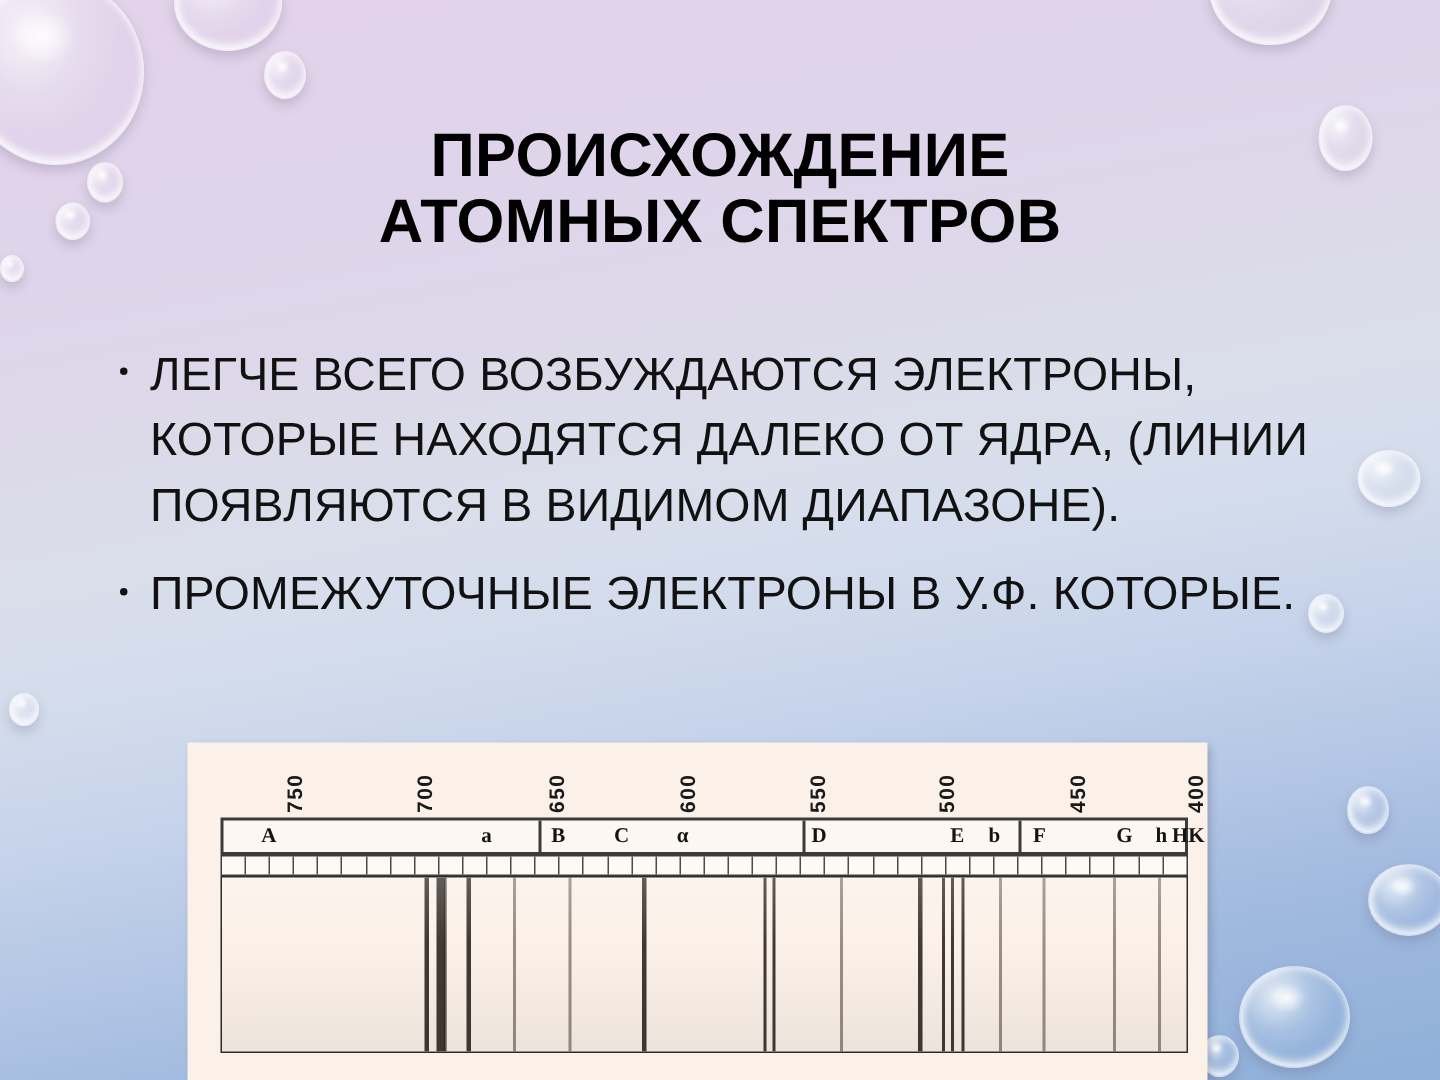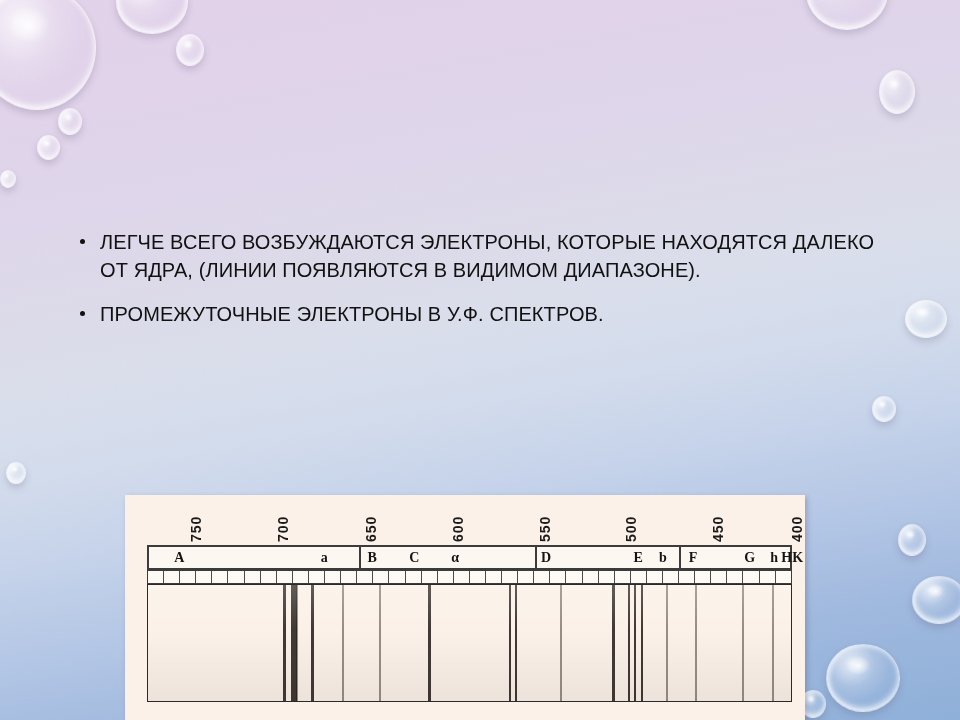--- a/index.html
+++ b/index.html
@@ -45,21 +45,21 @@
     position:absolute;left:60px;top:82px;width:840px;
     text-align:center;color:#000;
     font-weight:bold;font-size:41px;line-height:1.07;
     letter-spacing:.2px;
   }
   #title .l2{display:block;}
   
   #bullets{position:absolute;left:72px;top:228px;width:810px;}
   .bullet{
     position:relative;padding-left:28px;
-    color:#111;font-size:20px;line-height:1.40;
+    color:#111;font-size:31px;line-height:1.40;
     margin-bottom:16px;letter-spacing:.1px;
   }
   .bullet .dot{
     position:absolute;left:8px;top:.56em;width:5px;height:5px;
     border-radius:50%;background:#111;
   }
   .b2{margin-bottom:18px;}
   .b3{margin-bottom:0;}
   
   #figure{
@@ -149,29 +149,33 @@
   <div class="drop" style="left:806px;top:-46px;width:80px;height:74px;"></div>
   <div class="drop" style="left:879px;top:70px;width:34px;height:42px;"></div>
   <div class="drop" style="left:905px;top:300px;width:40px;height:36px;"></div>
   <div class="drop" style="left:872px;top:396px;width:22px;height:24px;"></div>
   <div class="drop" style="left:898px;top:524px;width:26px;height:30px;"></div>
   <div class="drop" style="left:912px;top:576px;width:52px;height:46px;"></div>
   <div class="drop" style="left:826px;top:644px;width:72px;height:66px;"></div>
   <div class="drop" style="left:800px;top:690px;width:24px;height:26px;"></div>
   <div class="drop" style="left:6px;top:462px;width:18px;height:20px;"></div>
 
+  <div id="title">
+    <span class="l1">ПРОИСХОЖДЕНИЕ</span>
+    <span class="l2">АТОМНЫХ СПЕКТРОВ</span>
+  </div>
 
   <div id="bullets">
     <div class="bullet b1">
       <span class="dot"></span>
       <span>ЛЕГЧЕ ВСЕГО ВОЗБУЖДАЮТСЯ ЭЛЕКТРОНЫ, КОТОРЫЕ НАХОДЯТСЯ ДАЛЕКО ОТ ЯДРА, (ЛИНИИ ПОЯВЛЯЮТСЯ В ВИДИМОМ ДИАПАЗОНЕ).</span>
     </div>
     <div class="bullet b3">
       <span class="dot"></span>
-      <span>ПРОМЕЖУТОЧНЫЕ ЭЛЕКТРОНЫ В У.Ф. СПЕКТРОВ.</span>
+      <span>ПРОМЕЖУТОЧНЫЕ ЭЛЕКТРОНЫ В У.Ф. КОТОРЫЕ.</span>
     </div>
   </div>
 
   <div id="figure">
     <div id="wl-axis">
         <span class="wl" style="left: 9.2%; top: 44px;">750</span>
         <span class="wl" style="left: 22%; top: 44px;">700</span>
         <span class="wl" style="left: 35%; top: 44px;">650</span>
         <span class="wl" style="left: 47.8%; top: 44px;">600</span>
         <span class="wl" style="left: 60.6%; top: 44px;">550</span>

